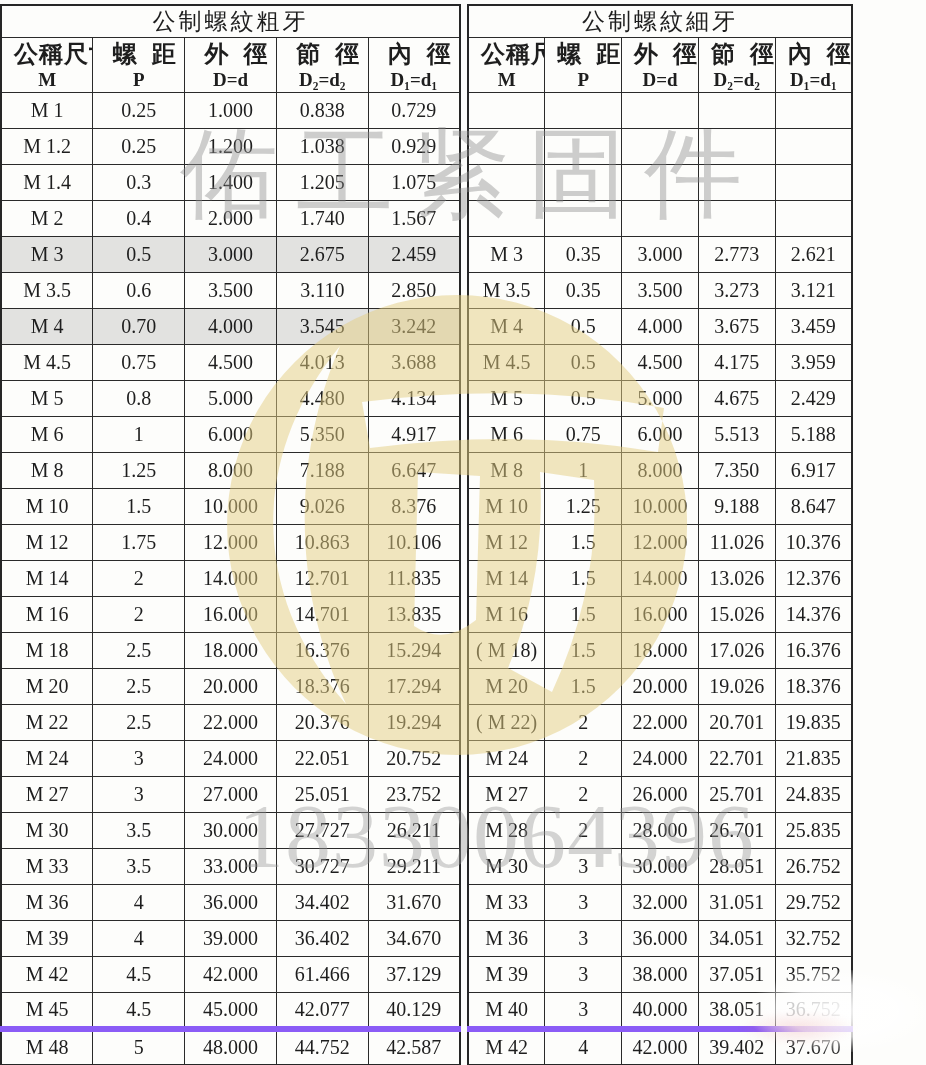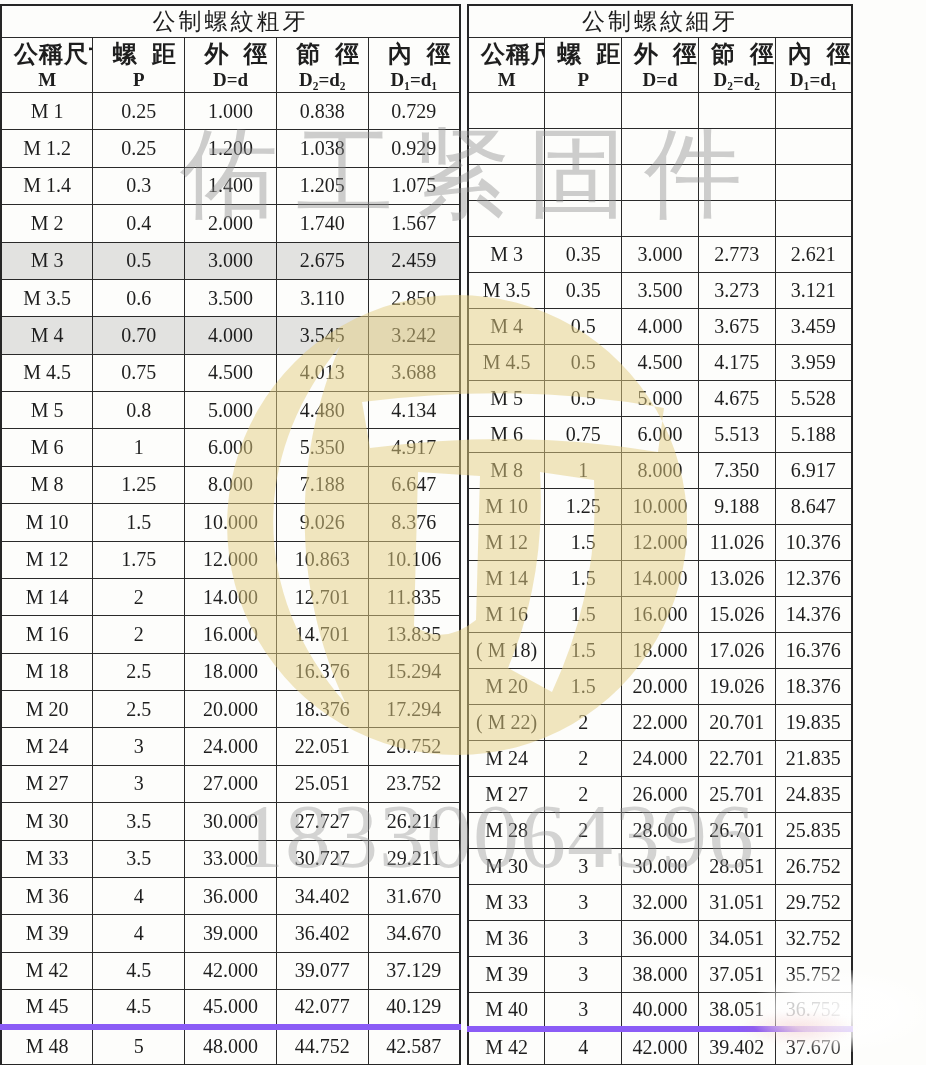--- a/index.html
+++ b/index.html
@@ -225,20 +225,27 @@
             <td>15.294</td>
           </tr>
           <tr>
             <td>M 20</td>
             <td>2.5</td>
             <td>20.000</td>
             <td>18.376</td>
             <td>17.294</td>
           </tr>
           <tr>
+            <td>M 22</td>
+            <td>2.5</td>
+            <td>22.000</td>
+            <td>20.376</td>
+            <td>19.294</td>
+          </tr>
+          <tr>
             <td>M 24</td>
             <td>3</td>
             <td>24.000</td>
             <td>22.051</td>
             <td>20.752</td>
           </tr>
           <tr>
             <td>M 27</td>
             <td>3</td>
             <td>27.000</td>
@@ -270,21 +277,21 @@
             <td>M 39</td>
             <td>4</td>
             <td>39.000</td>
             <td>36.402</td>
             <td>34.670</td>
           </tr>
           <tr>
             <td>M 42</td>
             <td>4.5</td>
             <td>42.000</td>
-            <td>39.077</td>
+            <td>61.466</td>
             <td>37.129</td>
           </tr>
           <tr>
             <td>M 45</td>
             <td>4.5</td>
             <td>45.000</td>
             <td>42.077</td>
             <td>40.129</td>
           </tr>
           <tr class="thick-top">
@@ -382,21 +389,21 @@
             <td>0.5</td>
             <td>4.500</td>
             <td>4.175</td>
             <td>3.959</td>
           </tr>
           <tr>
             <td>M 5</td>
             <td>0.5</td>
             <td>5.000</td>
             <td>4.675</td>
-            <td>5.528</td>
+            <td>2.429</td>
           </tr>
           <tr>
             <td>M 6</td>
             <td>0.75</td>
             <td>6.000</td>
             <td>5.513</td>
             <td>5.188</td>
           </tr>
           <tr>
             <td>M 8</td>

